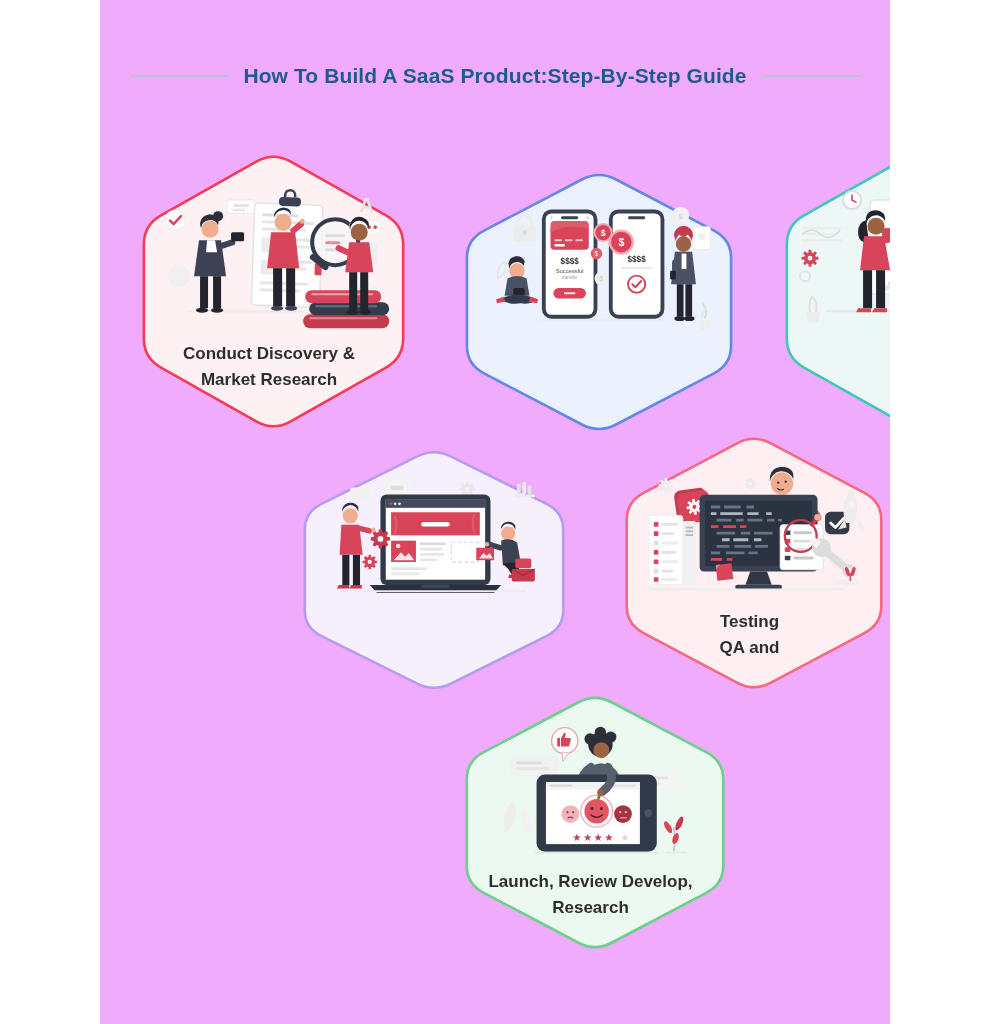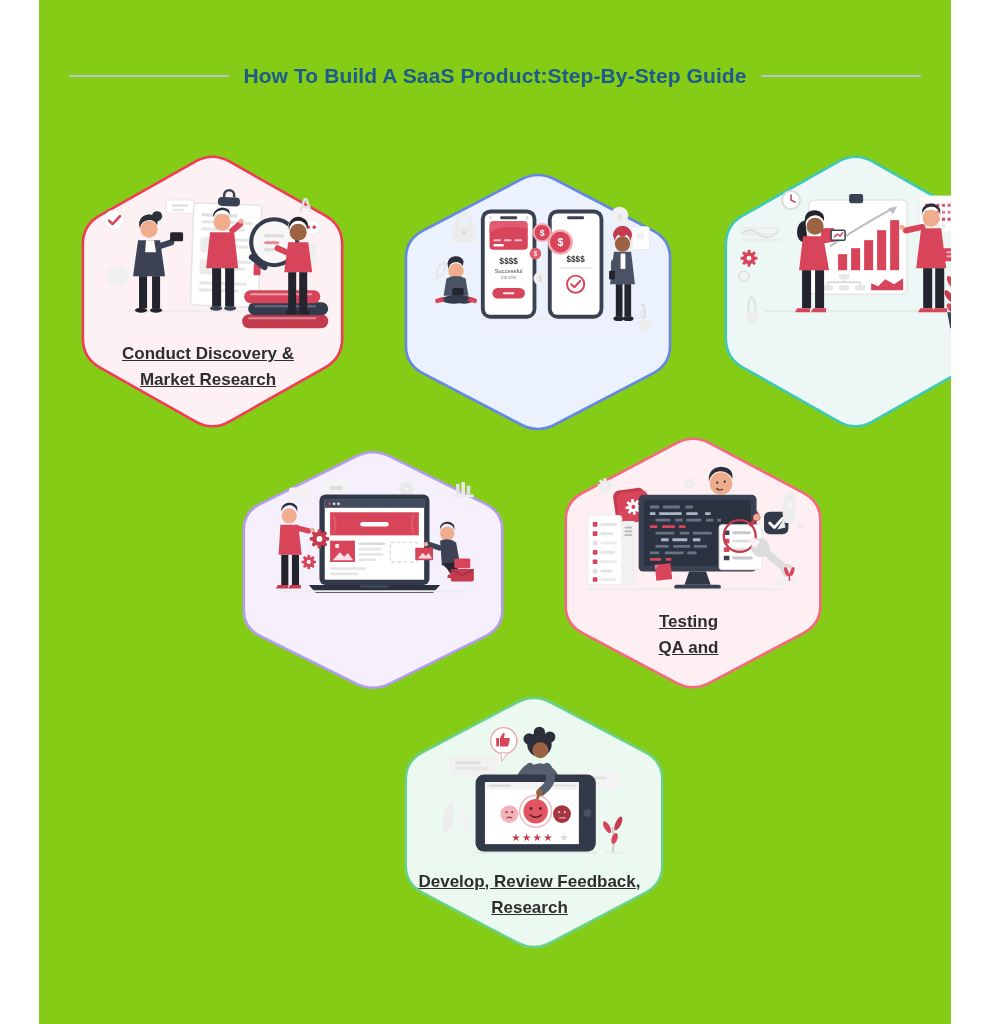--- a/index.html
+++ b/index.html
@@ -1,26 +1,26 @@
 <!DOCTYPE html>
 <html><head>
 <meta charset="utf-8">
 <style>
   html,body{margin:0;padding:0;background:#fff;}
-  .canvas{position:relative;width:912px;height:1024px;margin:0 auto;background:#84cc16;overflow:hidden;
+  .canvas{position:relative;width:790px;height:1024px;margin:0 auto;background:#f0abfc;overflow:hidden;
           font-family:"Liberation Sans","DejaVu Sans",sans-serif;}
   .header{position:absolute;left:30px;right:30px;top:64px;display:flex;align-items:center;gap:14px;}
   .header .line{flex:1;height:2px;background:#b6c4d4;border-radius:1px;}
   .page-title{font-size:21px;font-weight:bold;color:#1d5b8c;letter-spacing:.1px;white-space:nowrap;}
   .hex{position:absolute;}
   .hex-bg{position:absolute;left:0;top:0;width:100%;height:100%;}
   .hex-bg path{stroke-width:2.6px;}
   .illus{position:absolute;left:6%;top:13%;width:88%;height:52%;}
   .hex-label{position:absolute;top:67%;left:0;right:9px;text-align:center;
-             font-size:17px;line-height:26px;font-weight:600;color:#2e2e2e;text-decoration:underline;}
+             font-size:17px;line-height:26px;font-weight:600;color:#2e2e2e;}
   .star-text{font-family:"DejaVu Sans",sans-serif;}
 </style>
 </head>
 <body>
 
 <div class="canvas">
 
   <div class="header">
     <div class="line"></div>
     <div class="page-title" style="color: rgb(29, 91, 140);">How To Build A SaaS Product:Step-By-Step Guide</div>
@@ -636,18 +636,18 @@
       <g>
         <path d="M204 112 q2 14 0 26" stroke="#c9c9c9" stroke-width="2" fill="none"></path>
         <ellipse cx="198" cy="112" rx="3" ry="7" fill="#d8445a" transform="rotate(-30 198 112)"></ellipse>
         <ellipse cx="210" cy="108" rx="3" ry="8" fill="#c43b4e" transform="rotate(25 210 108)"></ellipse>
         <ellipse cx="206" cy="124" rx="3" ry="6" fill="#d8445a" transform="rotate(20 206 124)"></ellipse>
       </g>
       <rect x="56" y="138" width="132" height="2" rx="1" fill="#e8e8e8"></rect>
       <rect x="196" y="138" width="22" height="2" rx="1" fill="#e8e8e8"></rect>
     </svg>
     <div class="hex-label">
-      <div>Develop, Review Feedback,</div>
+      <div>Launch, Review Develop,</div>
       <div>Research</div>
     </div>
   </div>
 
 </div>
 
 </body></html>

